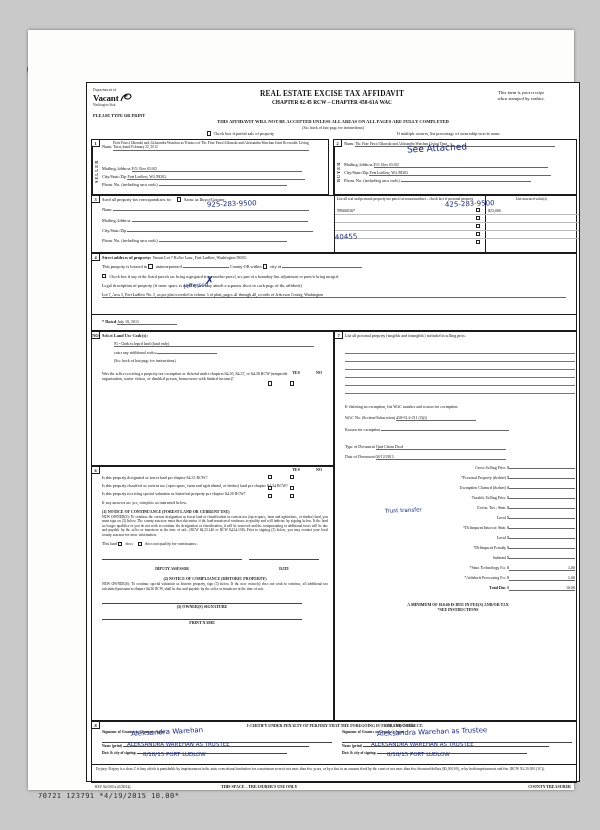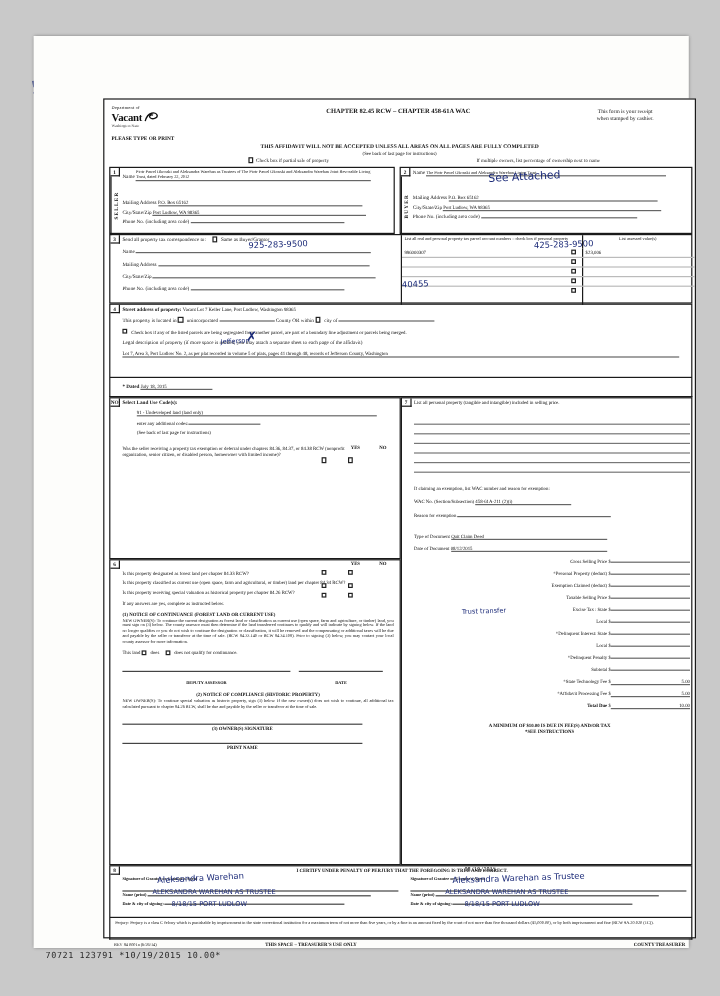--- a/index.html
+++ b/index.html
@@ -103,20 +103,21 @@
 
     <div class="logo">
       <div class="dept">Department of</div>
       <div class="rev"><span>Vacant</span><span class="swirl"><svg width="12" height="11" viewBox="0 0 24 22">
               <path d="M2 18 C6 2 20 2 22 8 C23 13 14 16 10 12 C8 10 11 6 15 8" fill="none" stroke="#111" stroke-width="2.2"></path>
             </svg></span></div>
       <div class="state">Washington State</div>
     </div>
 
     <div class="title">
+      <div class="t1">REAL ESTATE EXCISE TAX AFFIDAVIT</div>
       <div class="t2">CHAPTER 82.45 RCW – CHAPTER 458-61A WAC</div>
     </div>
 
     <div class="receipt">
       <div>This form is your receipt</div>
       <div>when stamped by cashier.</div>
     </div>
 
     <div class="pleasetype">PLEASE TYPE OR PRINT</div>
     <div class="bold-center">THIS AFFIDAVIT WILL NOT BE ACCEPTED UNLESS ALL AREAS ON ALL PAGES ARE FULLY COMPLETED</div>
@@ -429,13 +430,13 @@
 
     <div style="position:absolute; left:4px; top:700px; width:486px; height:14px;">
       <span class="tiny" style="position:absolute; left:4px; top:2px;">REV 84 0001a (6/26/14)</span>
       <span class="small b" style="position:absolute; left:130px; top:1px;">THIS SPACE – TREASURER'S USE ONLY</span>
       <span class="small b" style="position:absolute; right:6px; top:1px;">COUNTY TREASURER</span>
     </div>
 
   </div>
 </div>
 
-<div class="footer-strip">70721 123791 *10/19/2015 10.00*</div>
+<div class="footer-strip">70721 123791 *4/19/2015 10.00*</div>
 
 </body></html>

